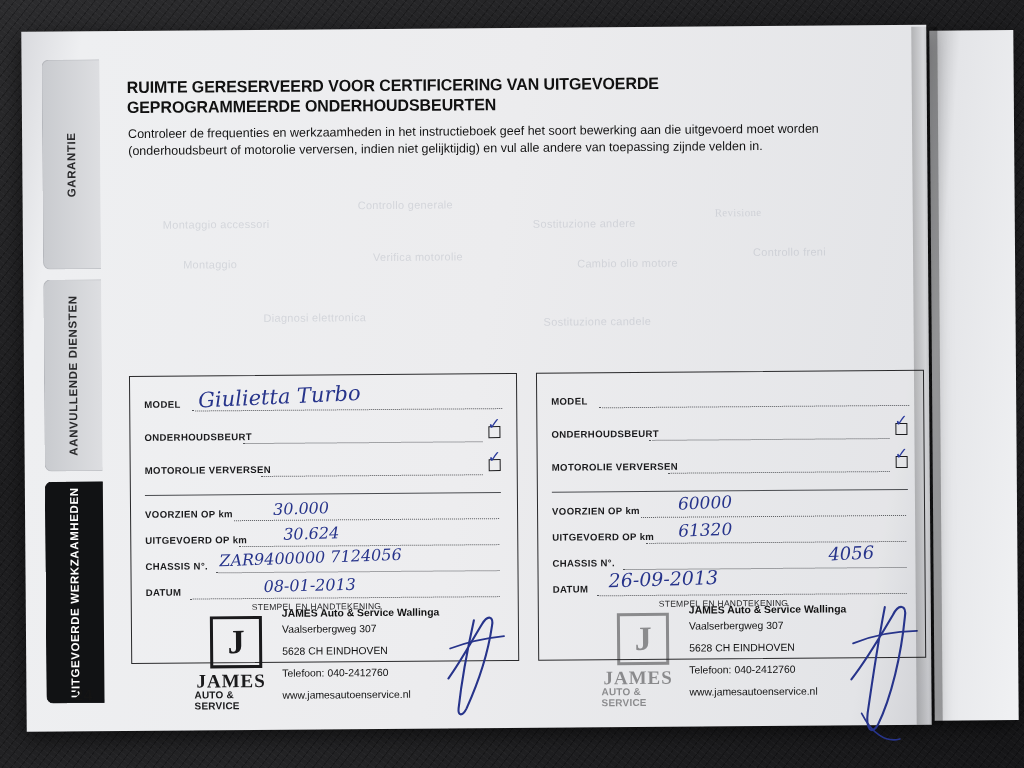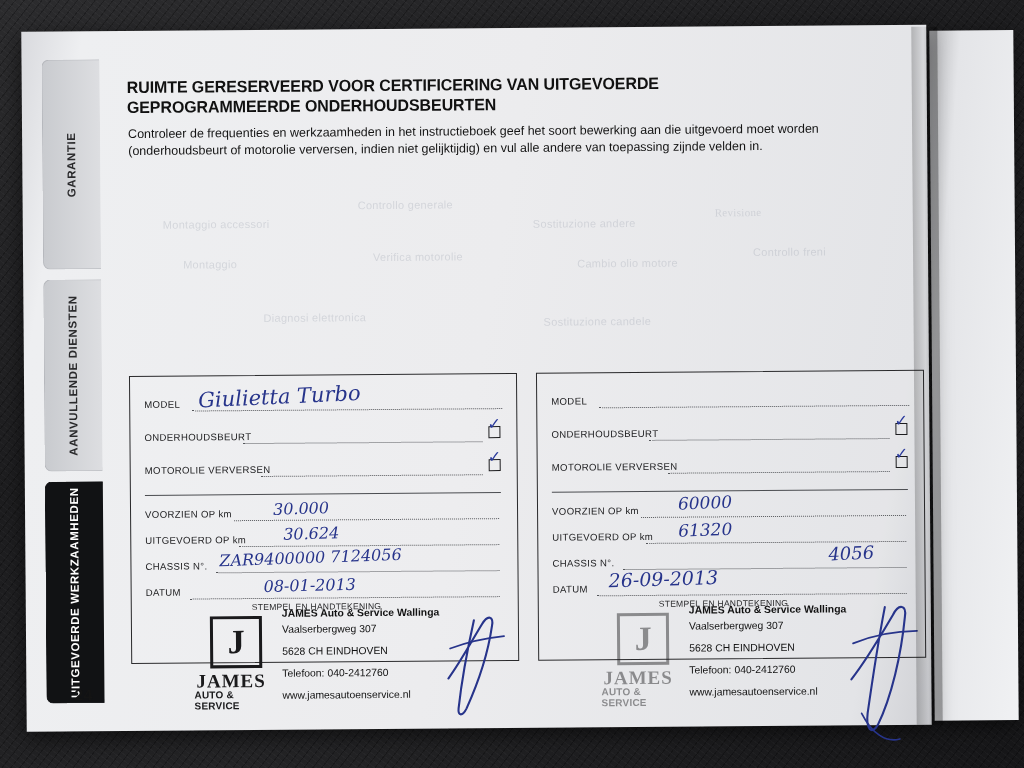--- a/index.html
+++ b/index.html
@@ -160,21 +160,21 @@
     background: rgba(255,255,255,.07);
     box-sizing: border-box;
   }
   #cert-1 { left: 2px; }
   #cert-2 { left: 409px; }
 
   .fld {
     position: absolute;
     left: 14px;
     font-size: 9.6px;
-    font-weight: normal;
+    font-weight: bold;
     letter-spacing: .35px;
     color: #1b1b1d;
     white-space: nowrap;
   }
   .dots {
     position: absolute;
     height: 1px;
     border-bottom: 1px dotted #55575b;
   }
   .rule {

